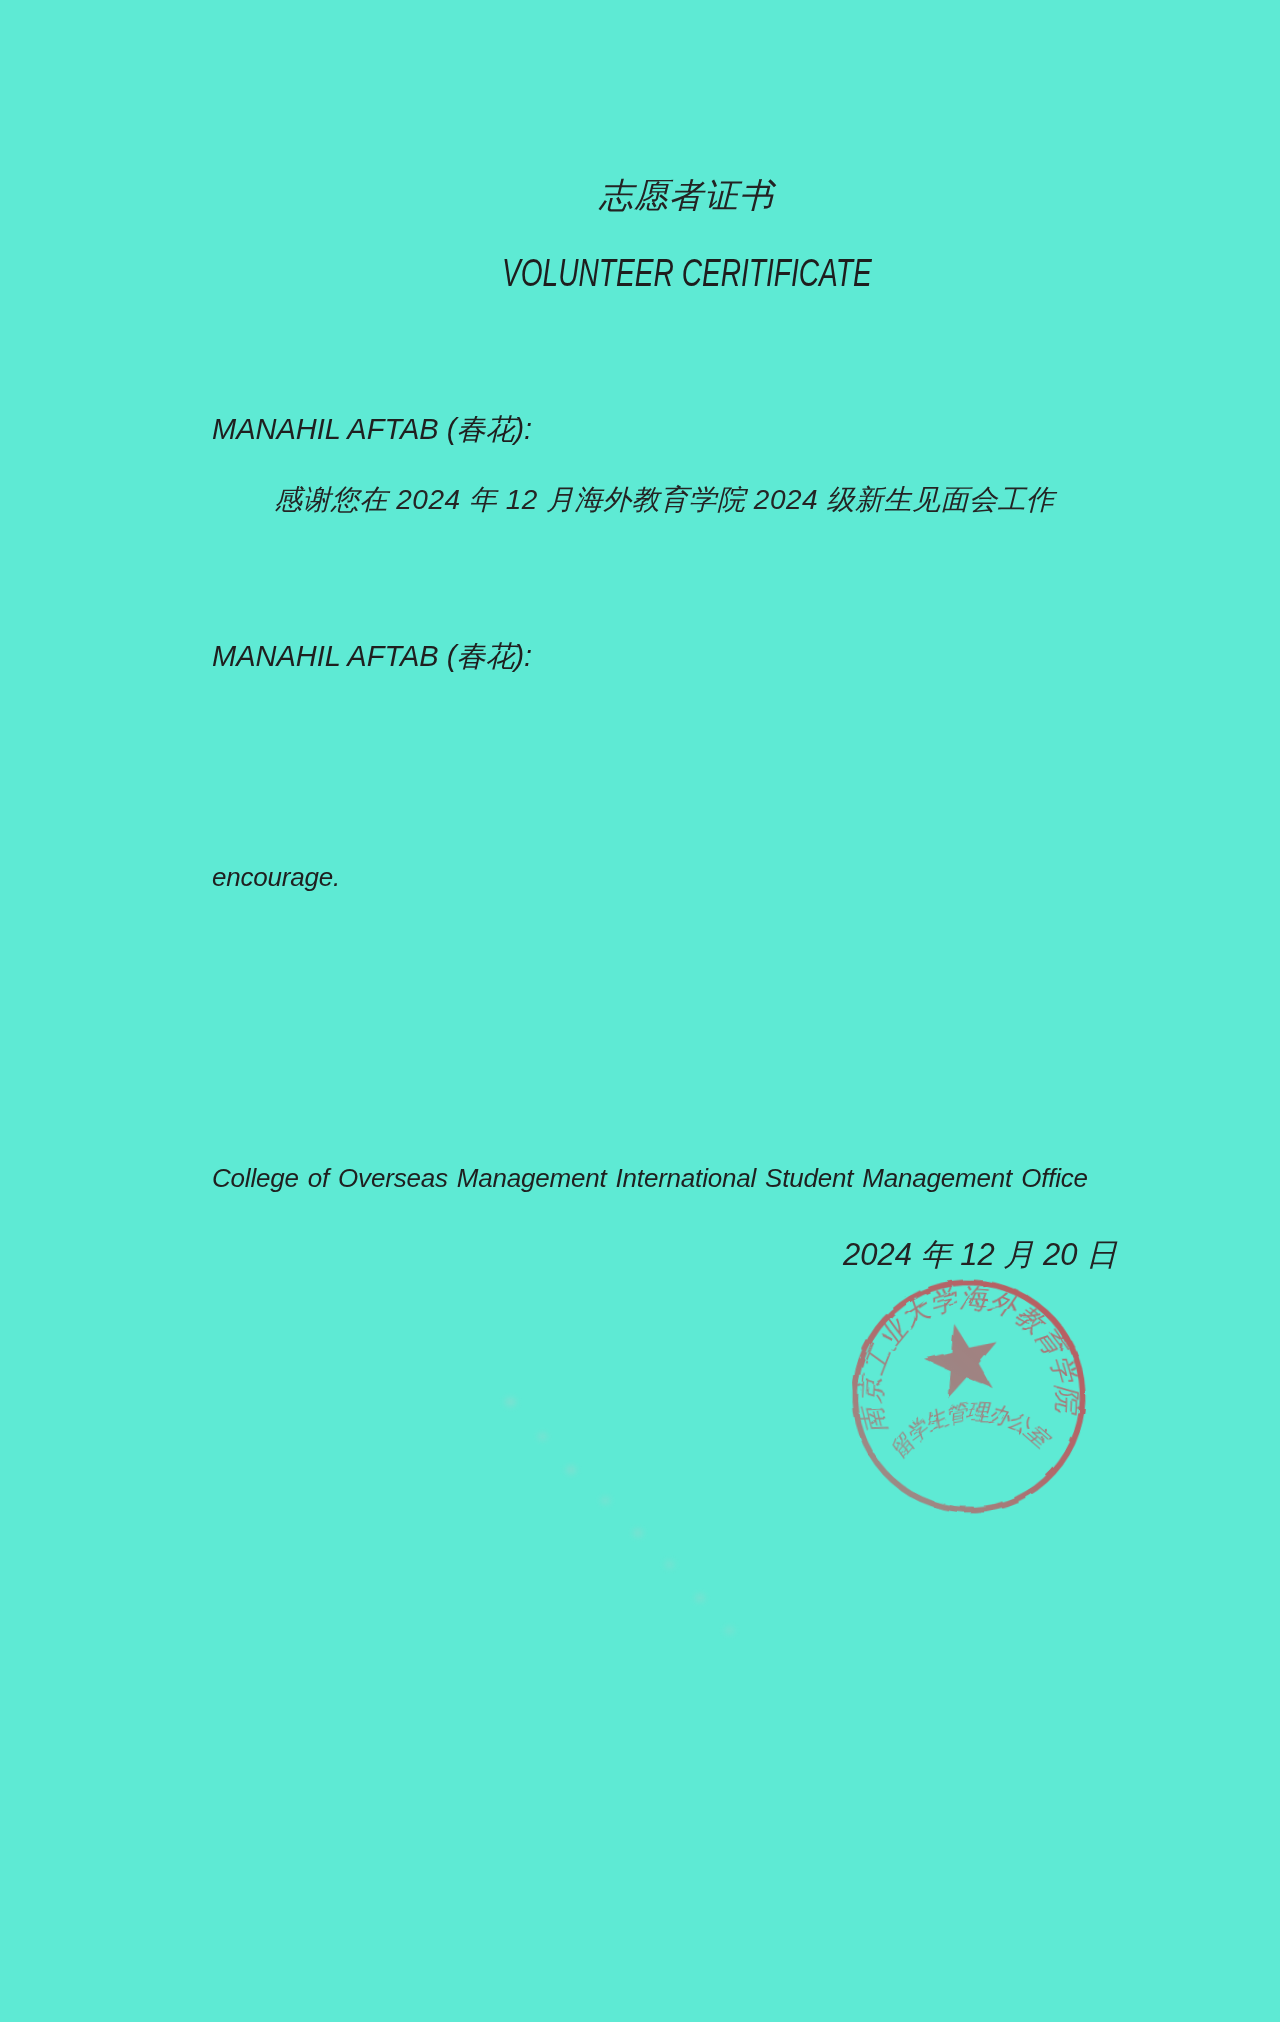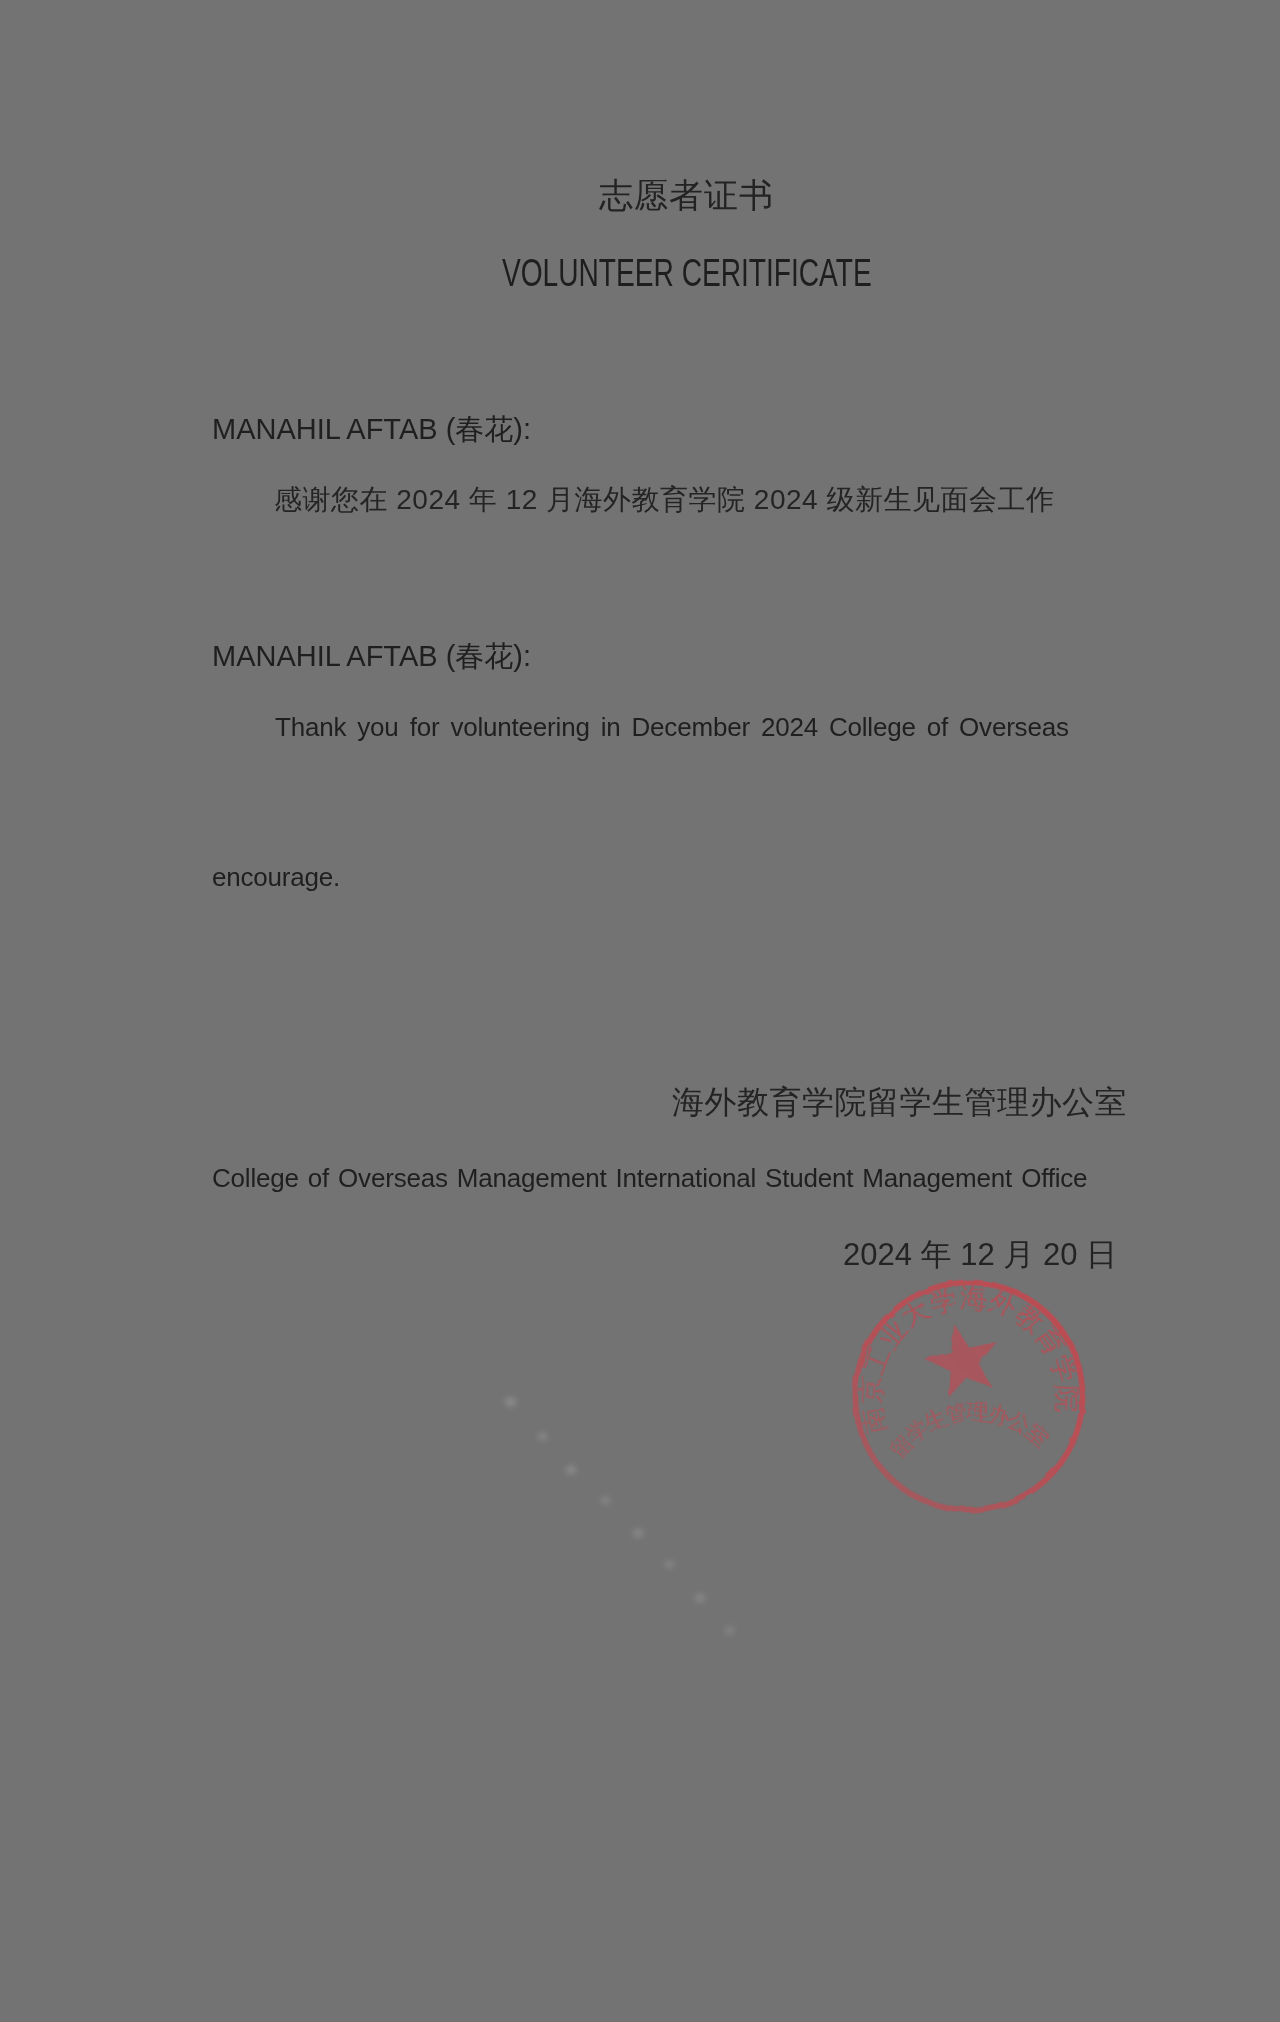--- a/index.html
+++ b/index.html
@@ -1,23 +1,24 @@
 <!DOCTYPE html>
 <html><head>
 <meta charset="utf-8">
 <style>
   html,body{margin:0;padding:0;background:#e8e8e8;}
   .page{
     position:relative;
     width:1280px;height:2022px;
     margin:0 auto;
-    background:#737373;
+    background:#5eead4;
     overflow:hidden;
     font-family:"Liberation Sans", sans-serif;
     color:#222;
+    font-style:italic;
   }
   .line{position:absolute;white-space:nowrap;}
   .title-zh{
     top:173px;left:228px;width:917px;
     text-align:center;
     font-size:34px;letter-spacing:1px;
     color:#232323;
   }
   .title-en{
     top:252px;left:228px;width:917px;
@@ -84,24 +85,22 @@
   <div class="line title-en">
     <span class="squeeze">VOLUNTEER CERITIFICATE</span>
   </div>
 
   <div class="line salutation sal-1">MANAHIL AFTAB (春花):</div>
 
   <div class="line zh-body zh-1">感谢您在 2024 年 12 月海外教育学院 2024 级新生见面会工作</div>
 
   <div class="line salutation sal-2">MANAHIL AFTAB (春花):</div>
 
-  <div class="line en-body en-1">Thank you for volunteering in December 2024 College of Overseas</div>
   <div class="line en-body en-3">encourage.</div>
 
-  <div class="line sig-zh">海外教育学院留学生管理办公室</div>
   <div class="line sig-en">College of Overseas Management International Student Management Office</div>
   <div class="line date-line">2024 年 12 月 20 日</div>
 
   <svg class="stamp" viewBox="0 0 240 240">
     <defs>
       <path id="arcTop" d="M 38.2 149.4 A 86 86 0 1 1 199.8 149.4" fill="none"></path>
       <path id="arcBottom" d="M 50 178 A 85 85 0 0 1 188 178" fill="none"></path>
       <linearGradient id="inkFade" x1="0" y1="1" x2="1" y2="0">
         <stop offset="0" stop-color="#ffffff" stop-opacity="0.55"></stop>
         <stop offset="0.5" stop-color="#ffffff" stop-opacity="0.9"></stop>

